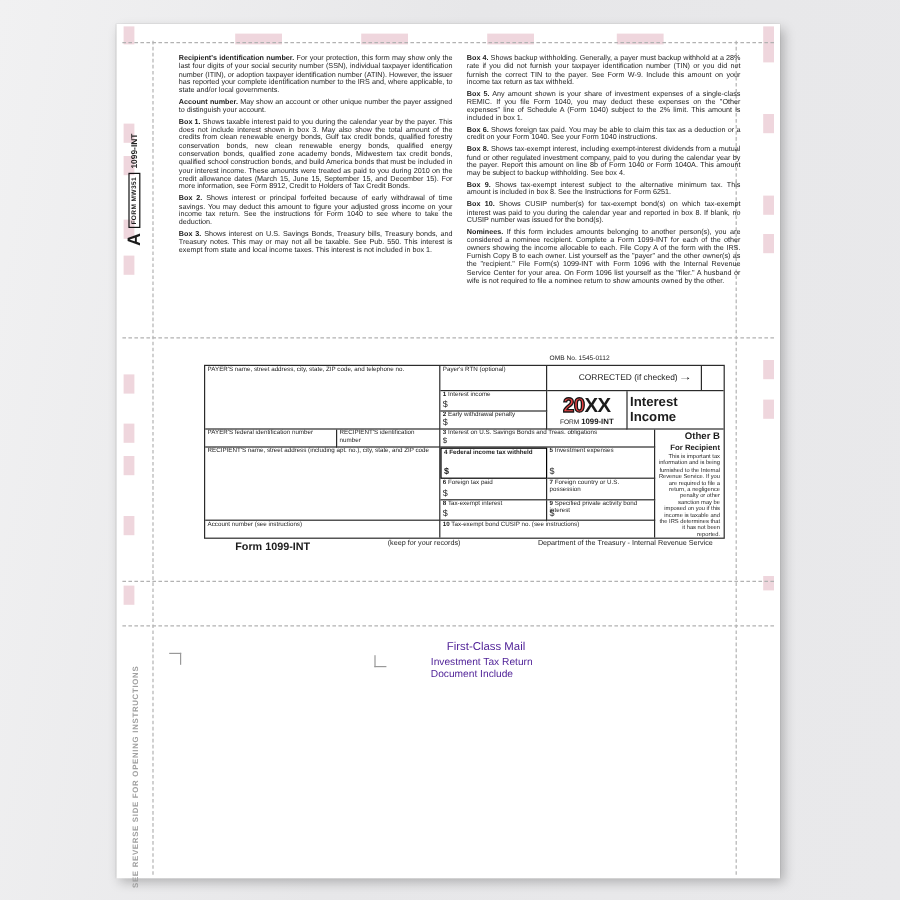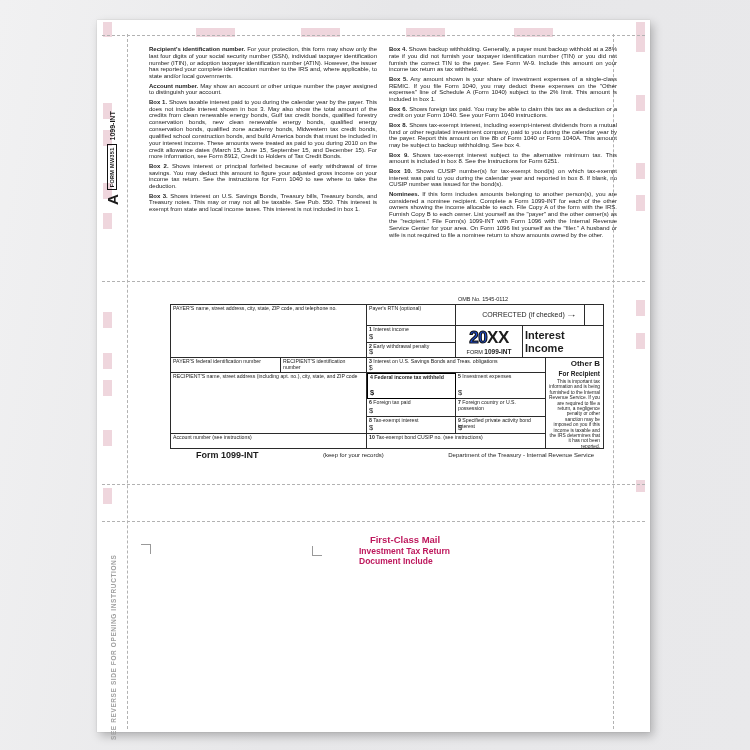--- a/index.html
+++ b/index.html
@@ -34,36 +34,36 @@
     font-size:5.2px;line-height:1.1;padding:1px 2px;overflow:hidden;}
   .cell .num{font-weight:bold;}
   .dollar{position:absolute;left:2px;bottom:1px;font-size:7.5px;}
   .noR{border-right:none;} .noB{border-bottom:none;}
   .corr{display:flex;align-items:center;}
   .corrLbl{flex:1;text-align:center;font-size:7px;padding-right:2px;}
   .arrow{font-weight:bold;font-size:8px;display:inline-block;transform:scaleX(1.4);margin-left:2px;}
   .chk{position:absolute;right:0;top:0;bottom:0;width:18px;border-left:1px solid #2b2b2b;}
   .yearCell{text-align:center;padding-top:3px;}
   .yr{font-size:17px;font-weight:bold;line-height:1;letter-spacing:-.5px;}
-  .yr .y20{color:#1d4ed8;-webkit-text-stroke:1.1px #161616;text-shadow:0 0 0 #161616;}
+  .yr .y20{color:#ef4444;-webkit-text-stroke:1.1px #161616;text-shadow:0 0 0 #161616;}
   .formline{font-size:5.5px;margin-top:2px;}
   .formline b{font-size:6.5px;}
   .titleCell{display:flex;align-items:center;justify-content:center;font-size:11px;font-weight:bold;}
   .thick{border:1.5px solid #000;}
   .copyb{text-align:right;padding:2px 3px;}
   .copyb .t1{font-size:8px;font-weight:bold;}
   .copyb .t2{font-size:6.5px;font-weight:bold;margin:1px 0 2px;}
   .copyb .t3{font-size:4.8px;line-height:1.13;}
-  .footer{position:absolute;left:73px;top:430px;width:432px;display:flex;align-items:center;
+  .footer{position:absolute;left:73px;top:430px;width:432px;display:flex;align-items:flex-start;
     justify-content:space-between;padding:0;box-sizing:border-box;}
   .f-form{font-size:9px;font-weight:bold;margin-left:26px;}
   .f-keep{font-size:6px;}
   .f-dept{font-size:6px;margin-right:8px;}
   
-  .mailer{position:absolute;left:262px;top:514px;width:92px;font-weight:bold;color:#be185d;}
+  .mailer{position:absolute;left:262px;top:514px;width:92px;font-weight:normal;color:#4c1d95;}
   .mailer .m1{font-size:9.5px;text-align:center;margin-bottom:1px;}
   .mailer .m2{font-size:8.5px;line-height:1.2;}
   .corner{position:absolute;width:9px;height:9px;}
   .cornerTL{border-top:1px solid #999;border-right:1px solid #999;}
   .cornerBL{border-left:1px solid #999;border-bottom:1px solid #999;}
 </style>
 </head>
 <body>
 
 <div class="page">

